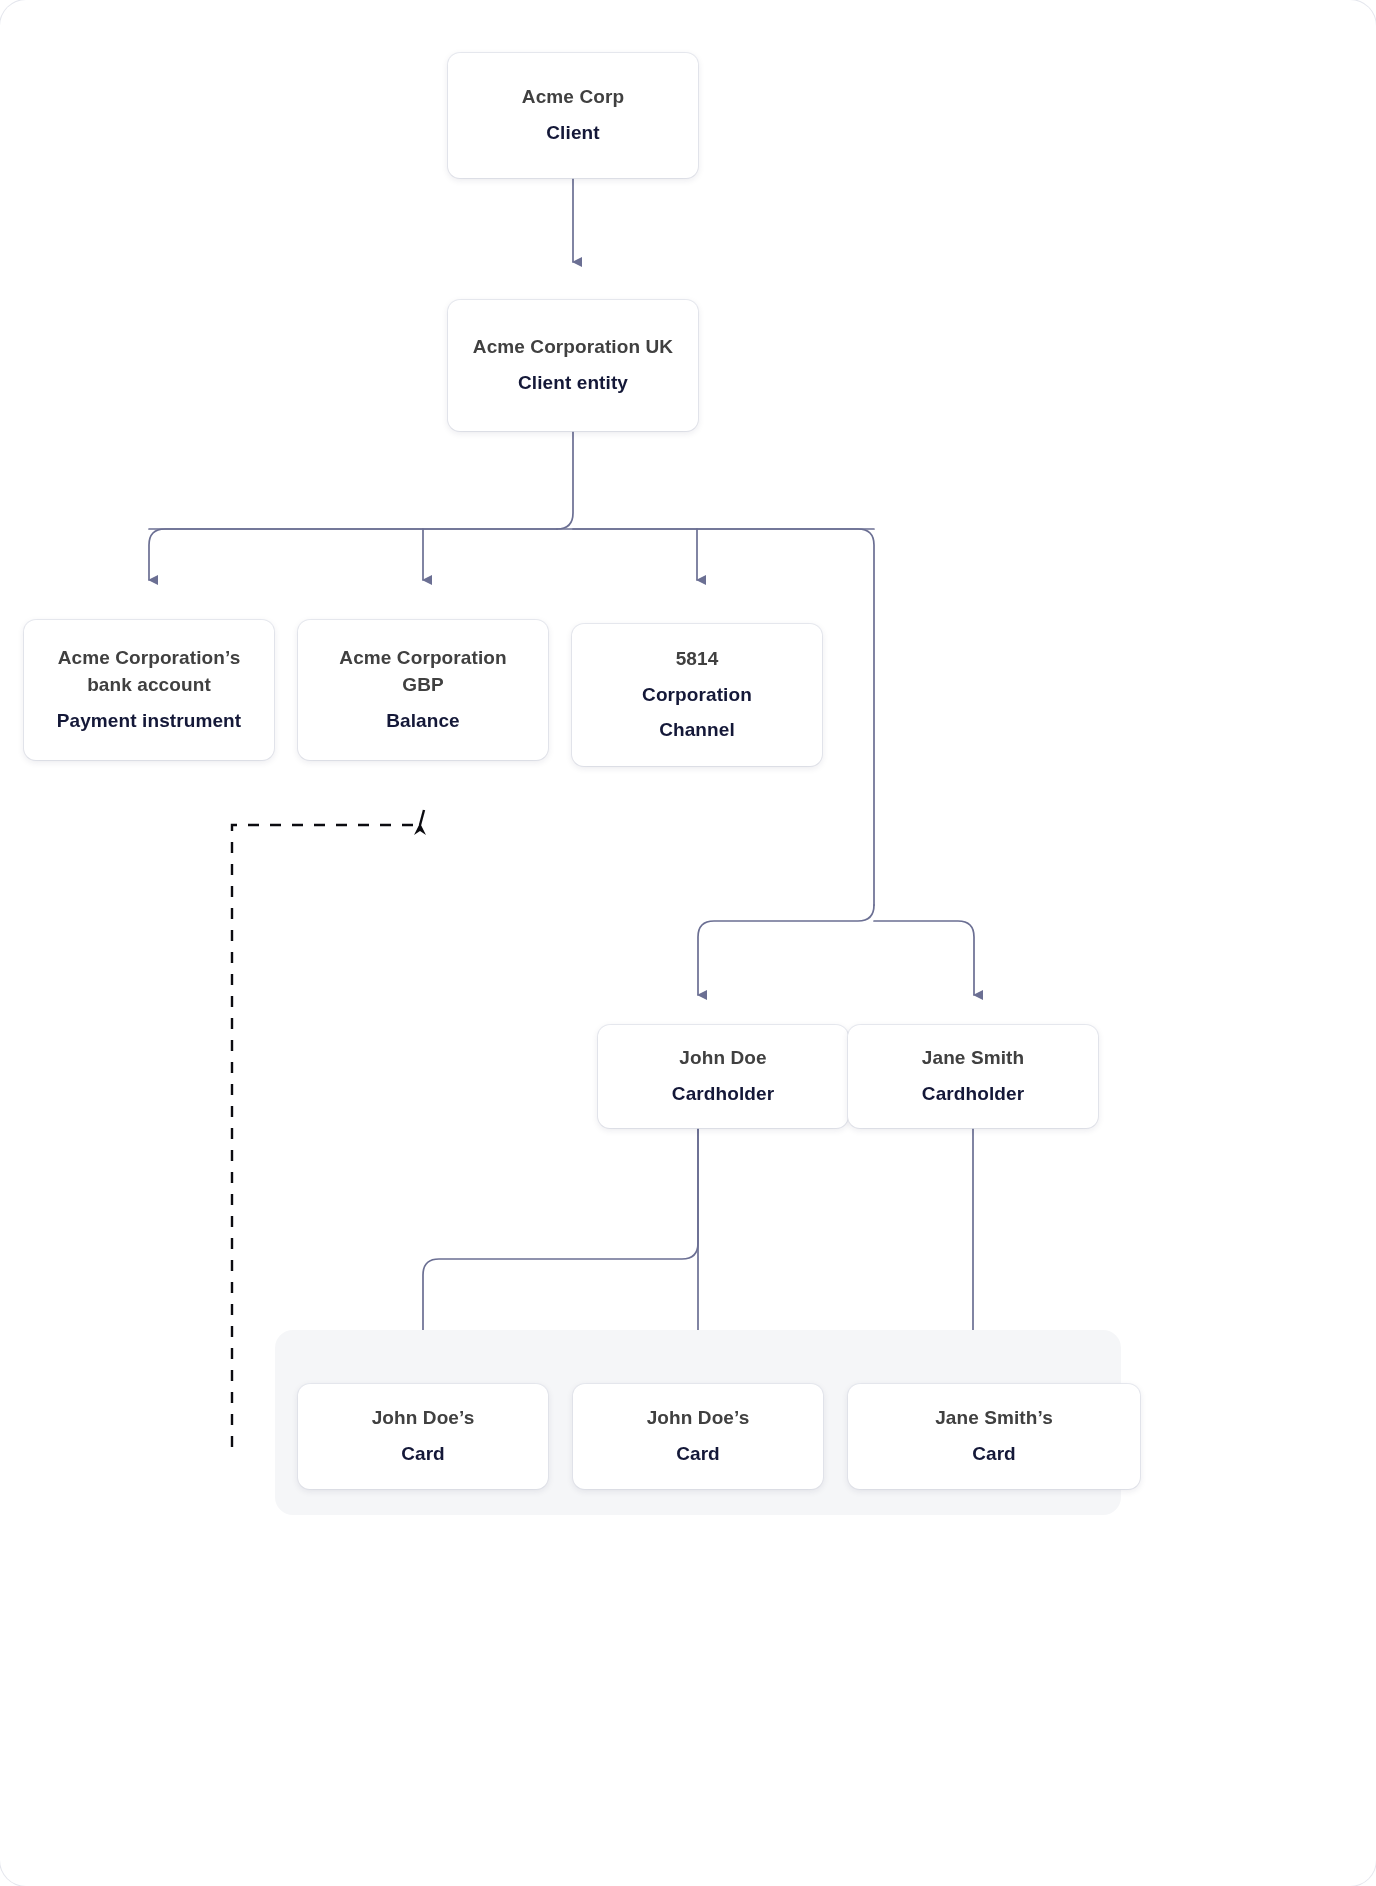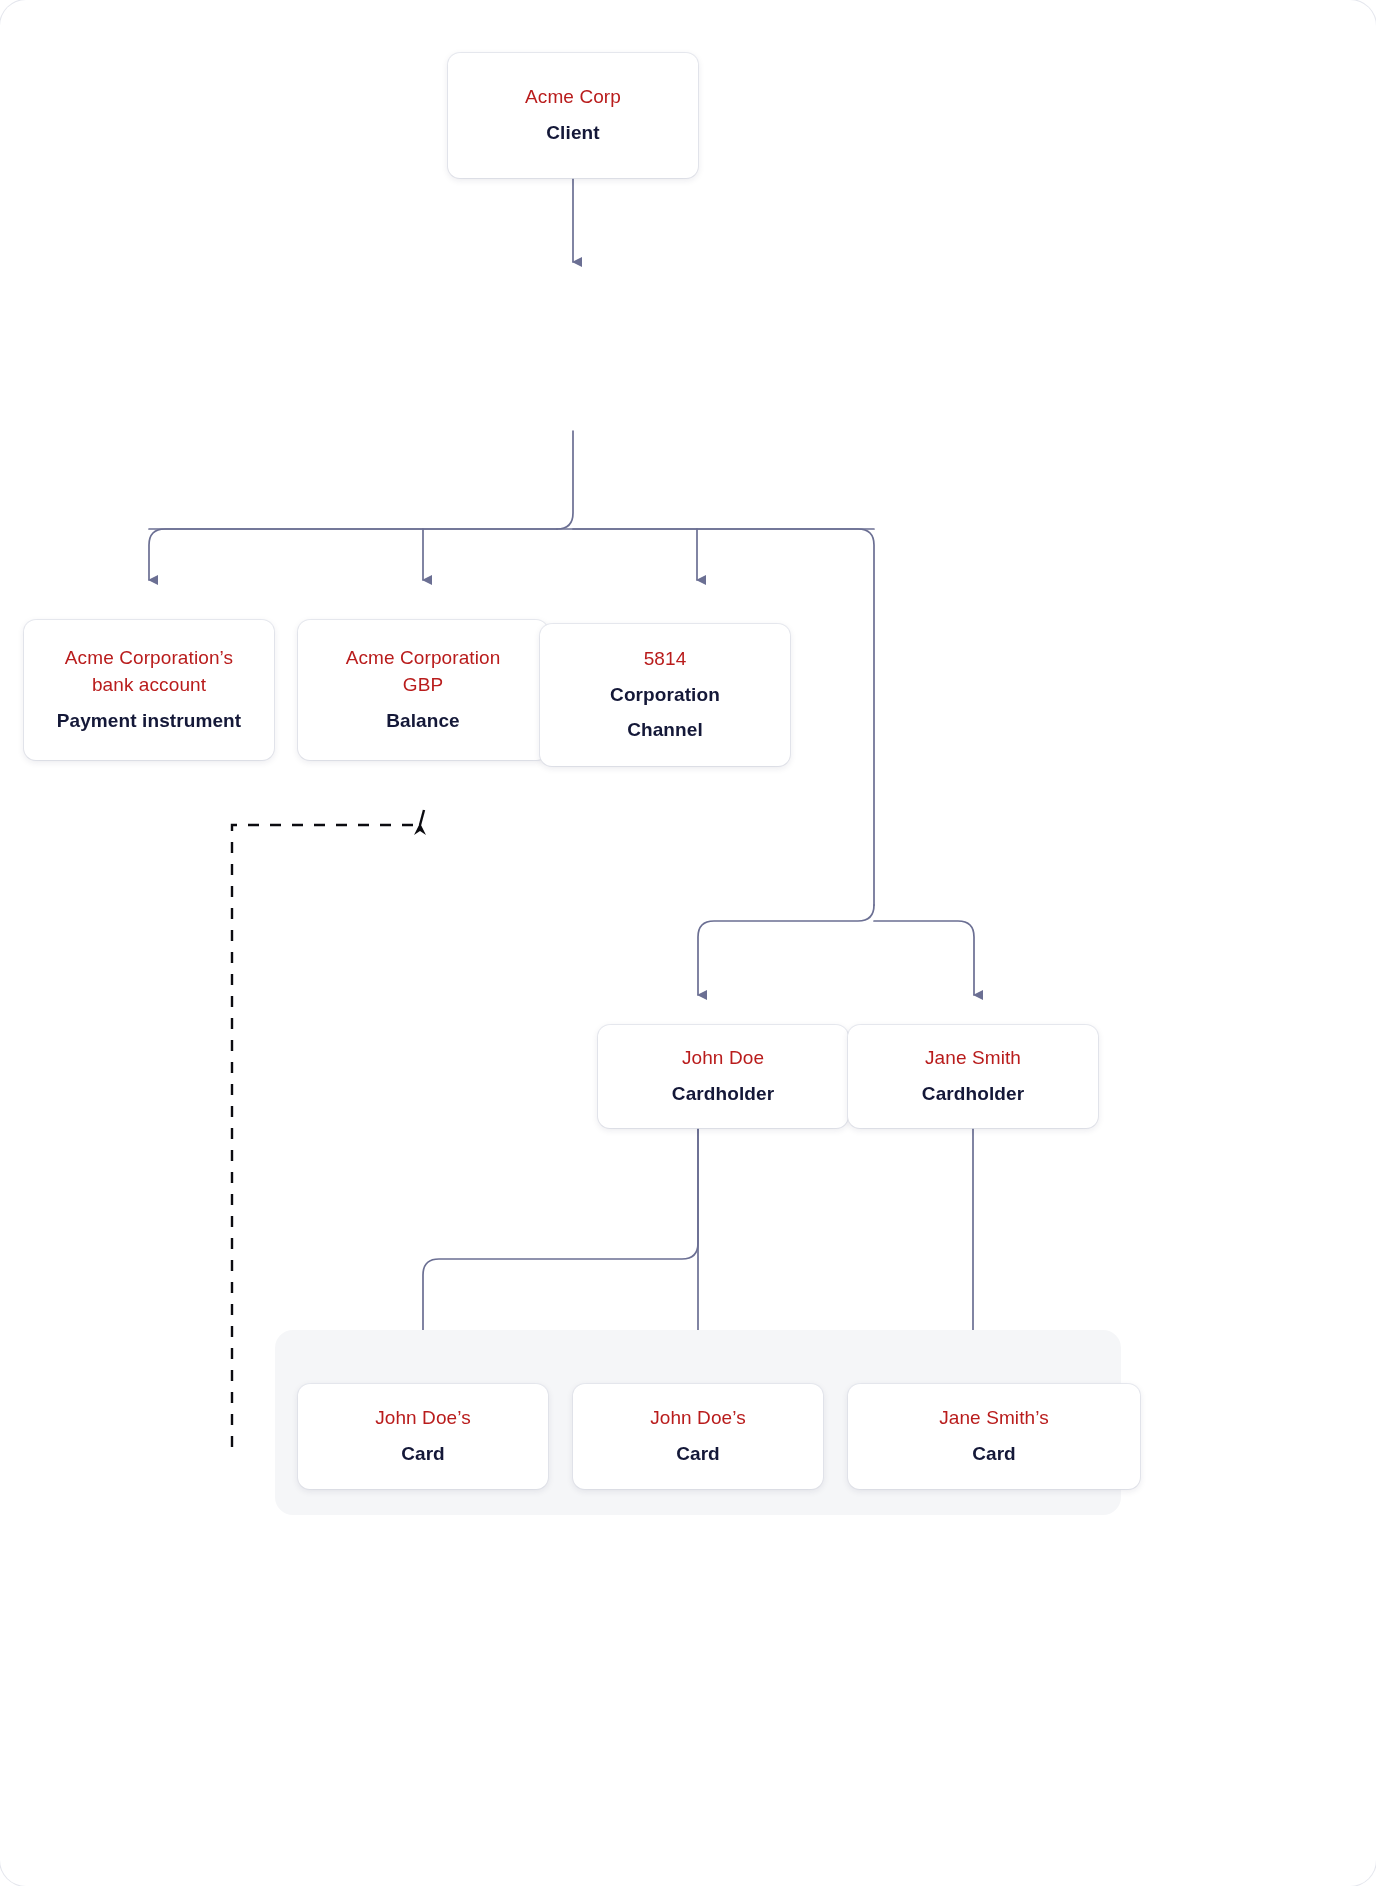--- a/index.html
+++ b/index.html
@@ -51,23 +51,23 @@
     display: flex;
     flex-direction: column;
     align-items: center;
     justify-content: center;
     text-align: center;
     color: #1b1f42;
     padding: 10px 12px;
   }
   .node .title {
     font-size: 19px;
-    font-weight: 400;
+    font-weight: 700;
     line-height: 1.42;
-    color: #b91c1c;
+    color: #404040;
     letter-spacing: 0.1px;
   }
   .node .subtitle {
     font-size: 19px;
     font-weight: 700;
     line-height: 1.42;
     color: #141838;
     letter-spacing: 0.1px;
     margin-top: 9px;
   }
@@ -112,34 +112,38 @@
     <path d="M420,825 L424,810" fill="none" stroke="#0b0b10" stroke-width="2.4"></path>
   </svg>
 
   <div class="group-panel" style="left:275px; top:1330px; width:846px; height:185px;"></div>
 
   <div class="node" style="left:448px; top:53px; width:250px; height:125px;">
     <div class="title">Acme Corp</div>
     <div class="subtitle">Client</div>
   </div>
 
+  <div class="node" style="left:448px; top:300px; width:250px; height:131px;">
+    <div class="title">Acme Corporation UK</div>
+    <div class="subtitle">Client entity</div>
+  </div>
 
   <div class="node" style="left:24px; top:620px; width:250px; height:140px;align-items:center;">
     <div class="title">Acme Corporation’s</div>
     <div class="title">bank account</div>
     <div class="subtitle">Payment instrument</div>
   </div>
 
   <div class="node" style="left:298px; top:620px; width:250px; height:140px;">
     <div class="title">Acme Corporation</div>
     <div class="title">GBP</div>
     <div class="subtitle">Balance</div>
   </div>
 
-  <div class="node" style="left:540px; top:624px; width:250px; height:142px;">
+  <div class="node" style="left:572px; top:624px; width:250px; height:142px;">
     <div class="title">5814</div>
     <div class="subtitle">Corporation</div>
     <div class="subtitle">Channel</div>
   </div>
 
   <div class="node" style="left:598px; top:1025px; width:250px; height:103px;">
     <div class="title">John Doe</div>
     <div class="subtitle">Cardholder</div>
   </div>
 

